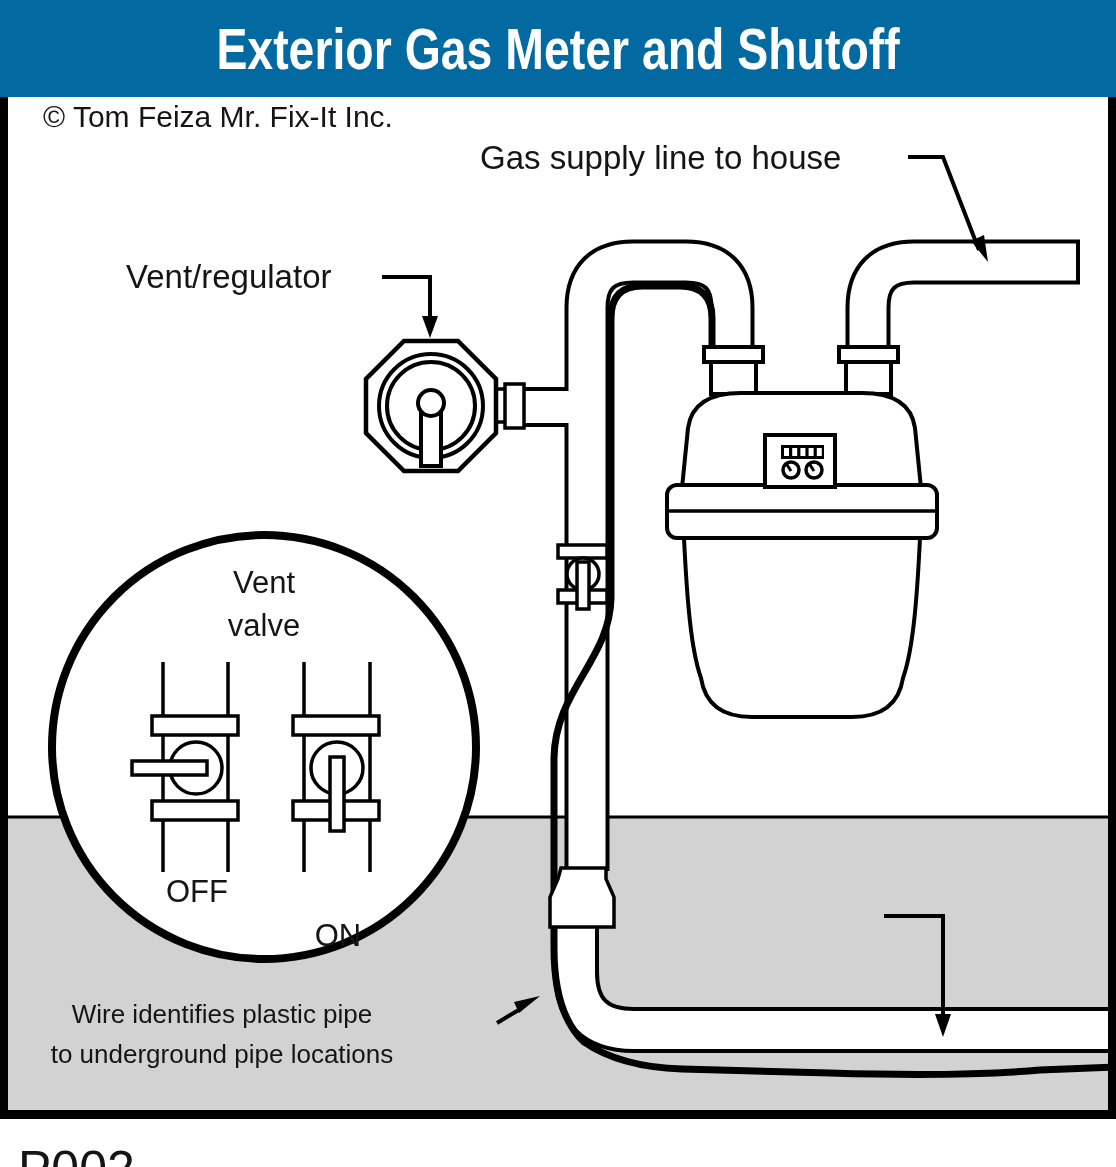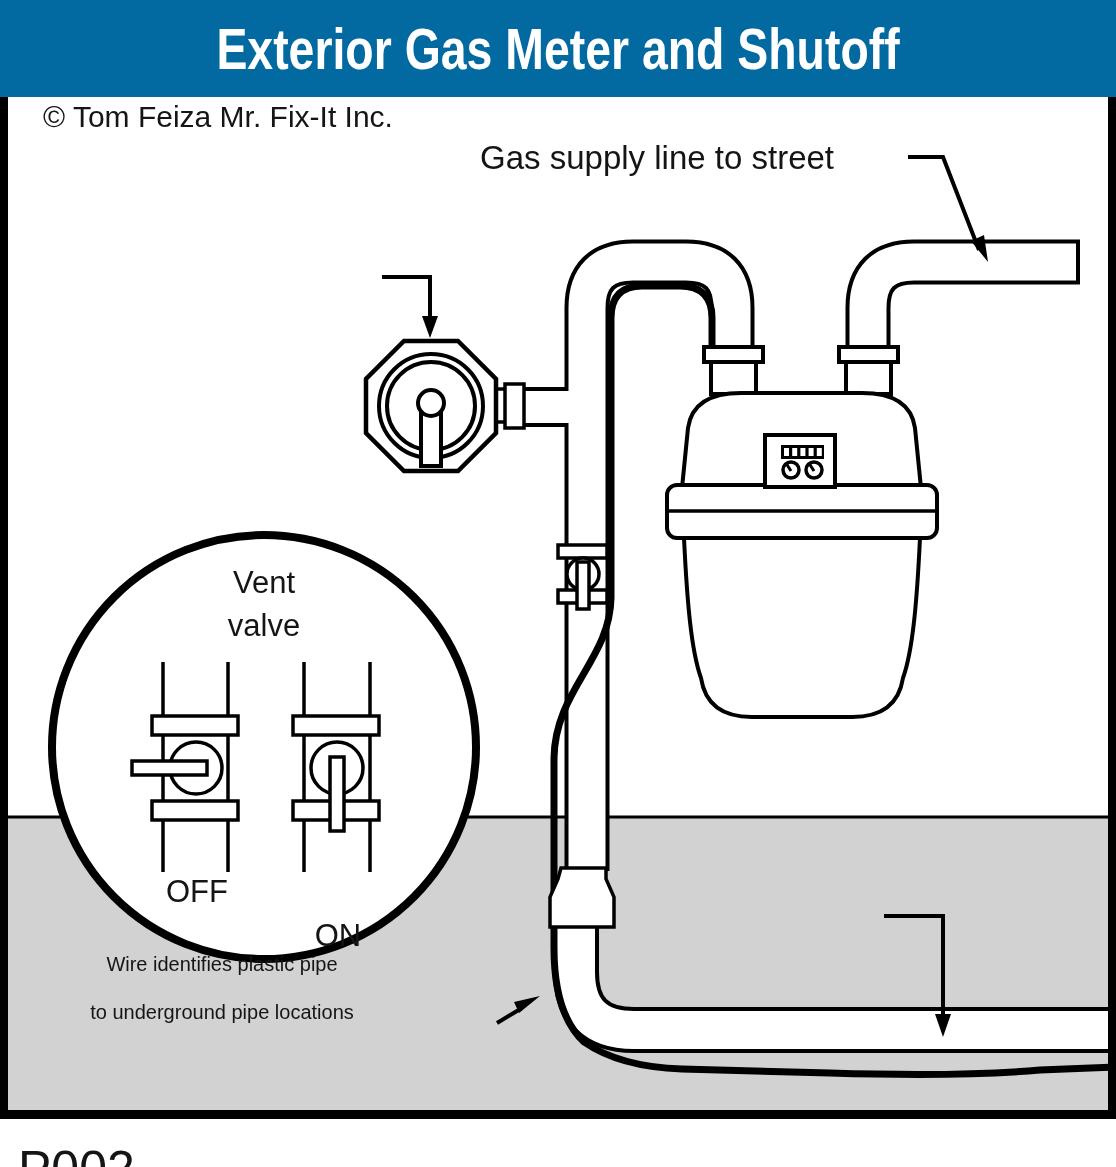--- a/index.html
+++ b/index.html
@@ -134,29 +134,30 @@
       <rect x="0" y="1110" width="1116" height="9"></rect>
     </g>
   </svg>
 
   <div id="title-bar">
     <span>Exterior Gas Meter and Shutoff</span>
   </div>
 
   <div class="lbl" style="left:16px;top:100px;font-size:30px;margin-left:27px;">© Tom Feiza Mr. Fix-It Inc.</div>
 
-  <div class="lbl" style="left:480px;top:139px;font-size:33px;">Gas supply line to street</div>
+  <div class="lbl" style="left:480px;top:139px;font-size:33px;">Gas supply line to house</div>
 
+  <div class="lbl" style="left:126px;top:258px;font-size:33px;">Vent/regulator</div>
 
   <div class="lbl center" style="left:139px;top:561px;width:250px;font-size:31px;line-height:43px;">Vent
 valve</div>
 
   <div class="lbl center" style="left:147px;top:874px;width:100px;font-size:31px;">OFF</div>
 
   <div class="lbl center" style="left:288px;top:918px;width:100px;font-size:31px;">ON</div>
 
 
 
-  <div class="lbl center" style="left:2px;top:940px;width:440px;font-size:20px;line-height:48px;">Wire identifies plastic pipe
+  <div class="lbl center" style="left:2px;top:994px;width:440px;font-size:26px;line-height:40px;">Wire identifies plastic pipe
 to underground pipe locations</div>
 
   <div class="lbl" style="left:18px;top:1140px;font-size:50px;">P002</div>
 </div>
 
 </body></html>

